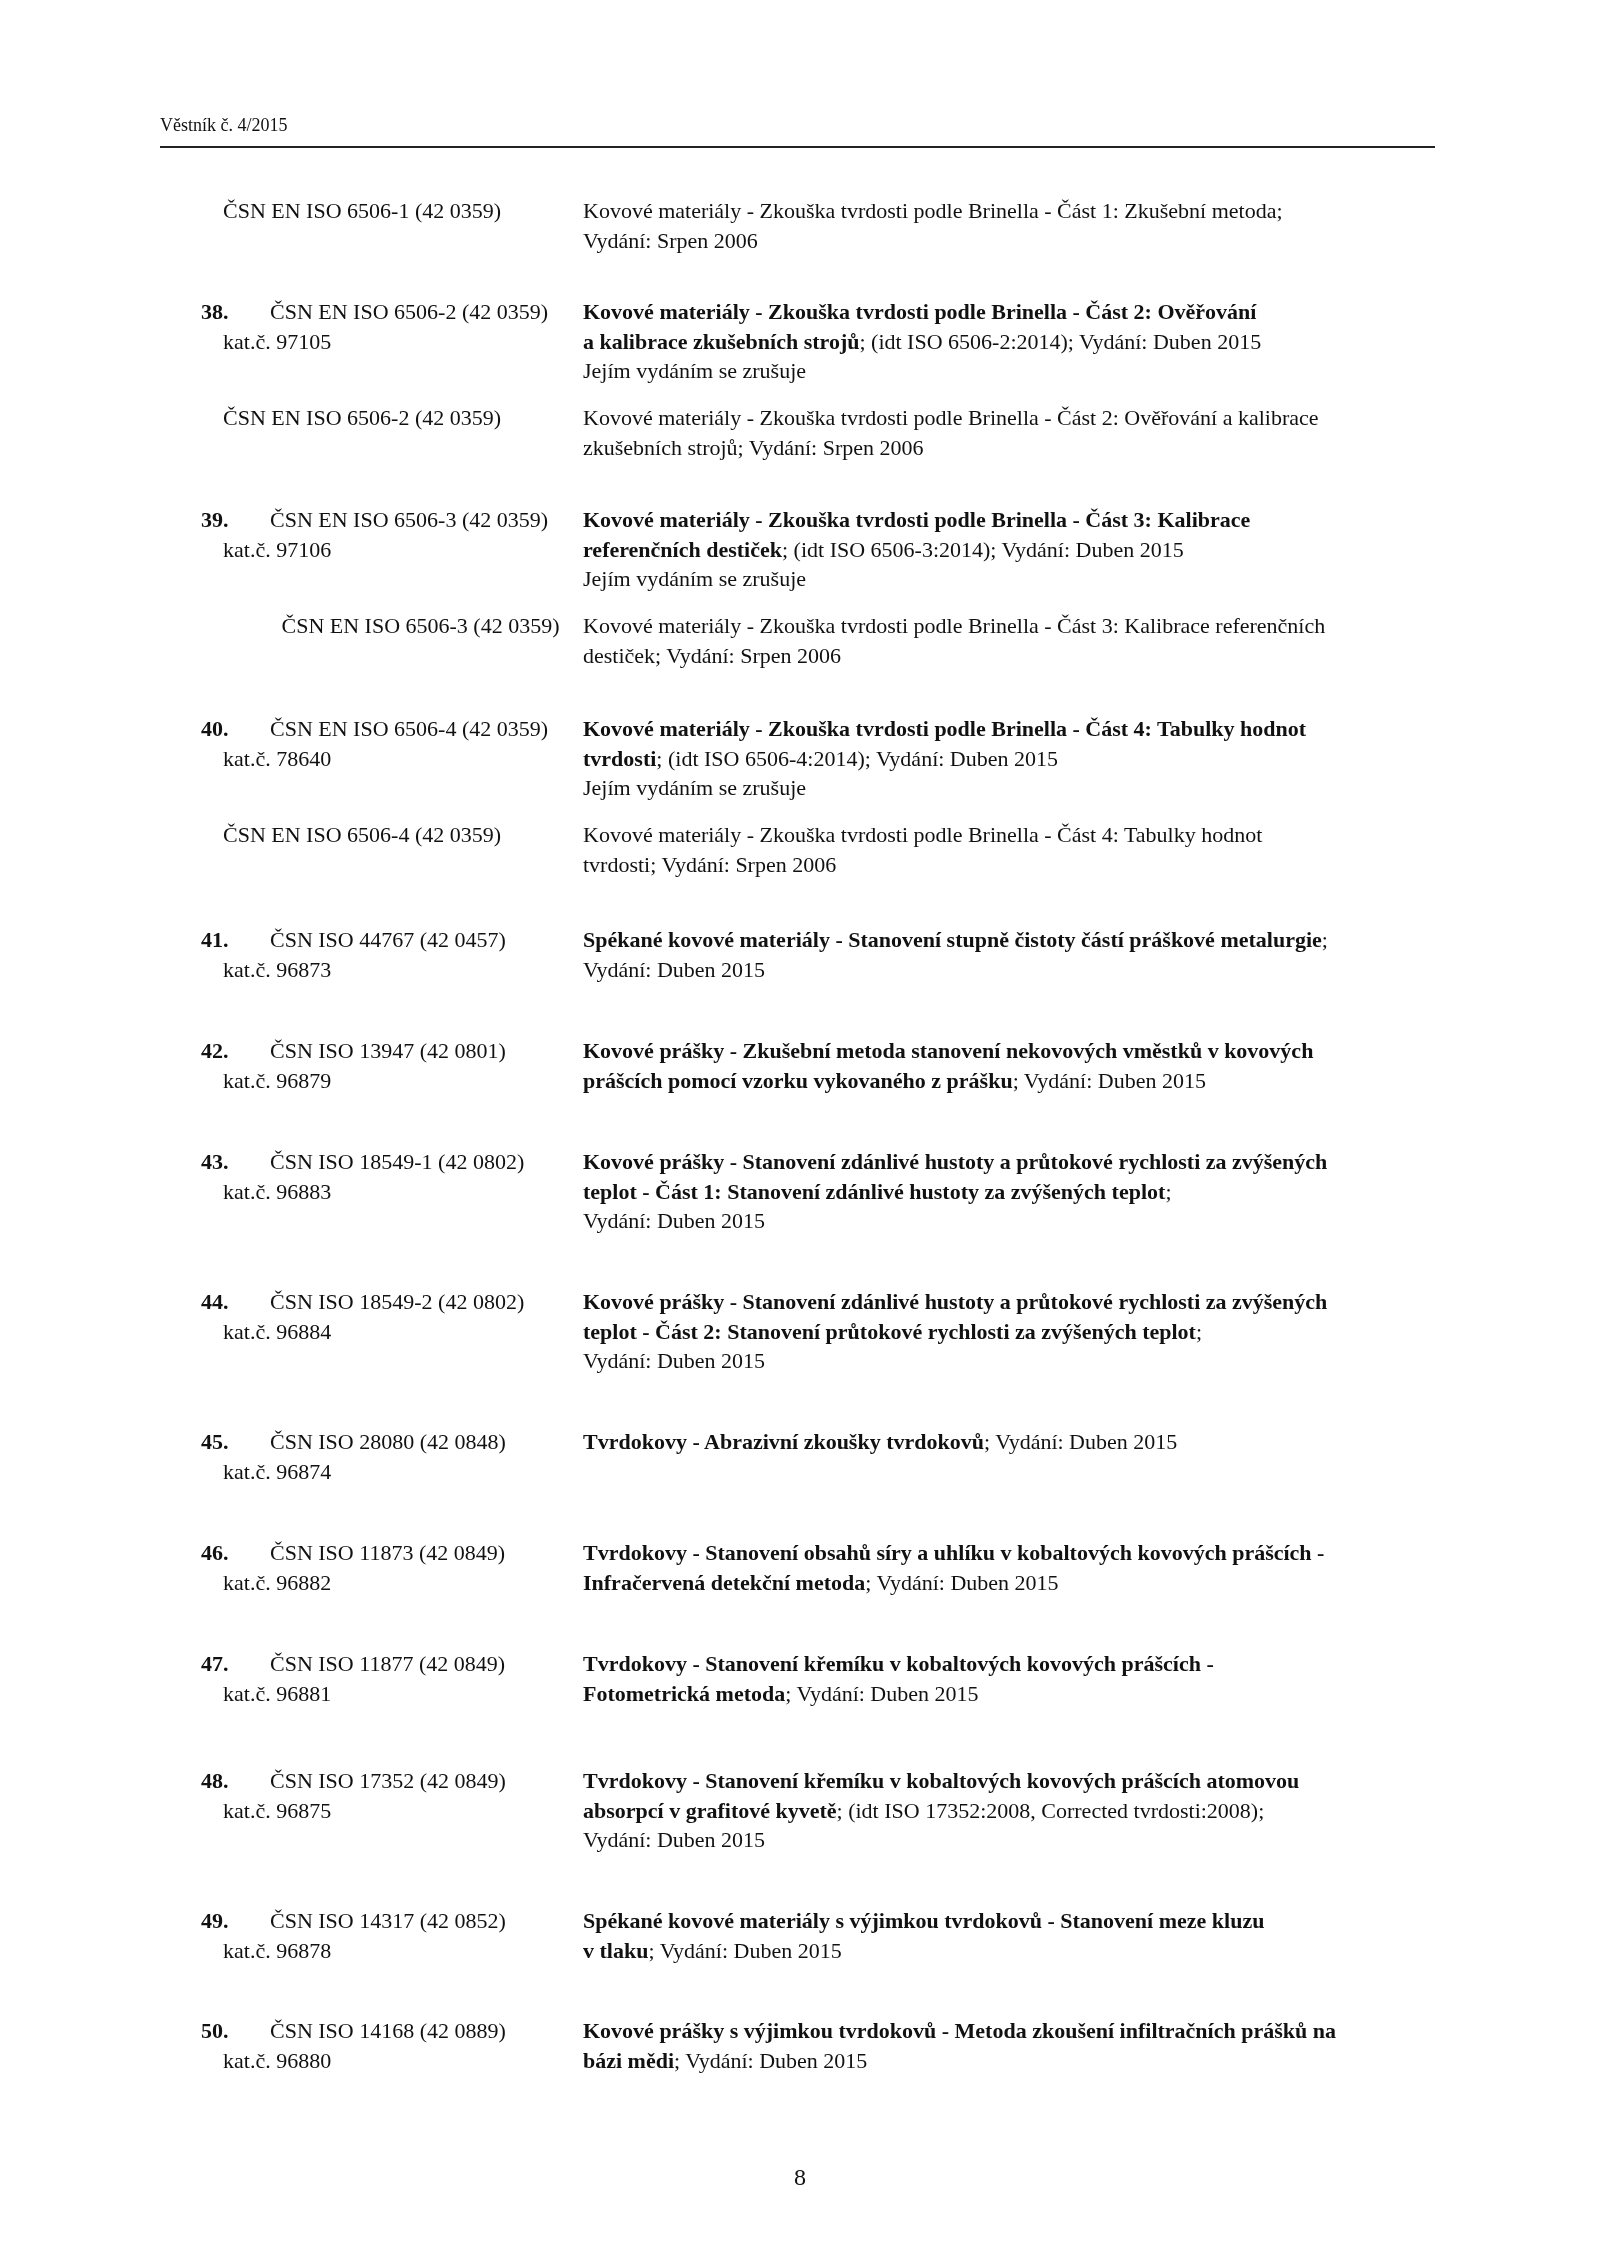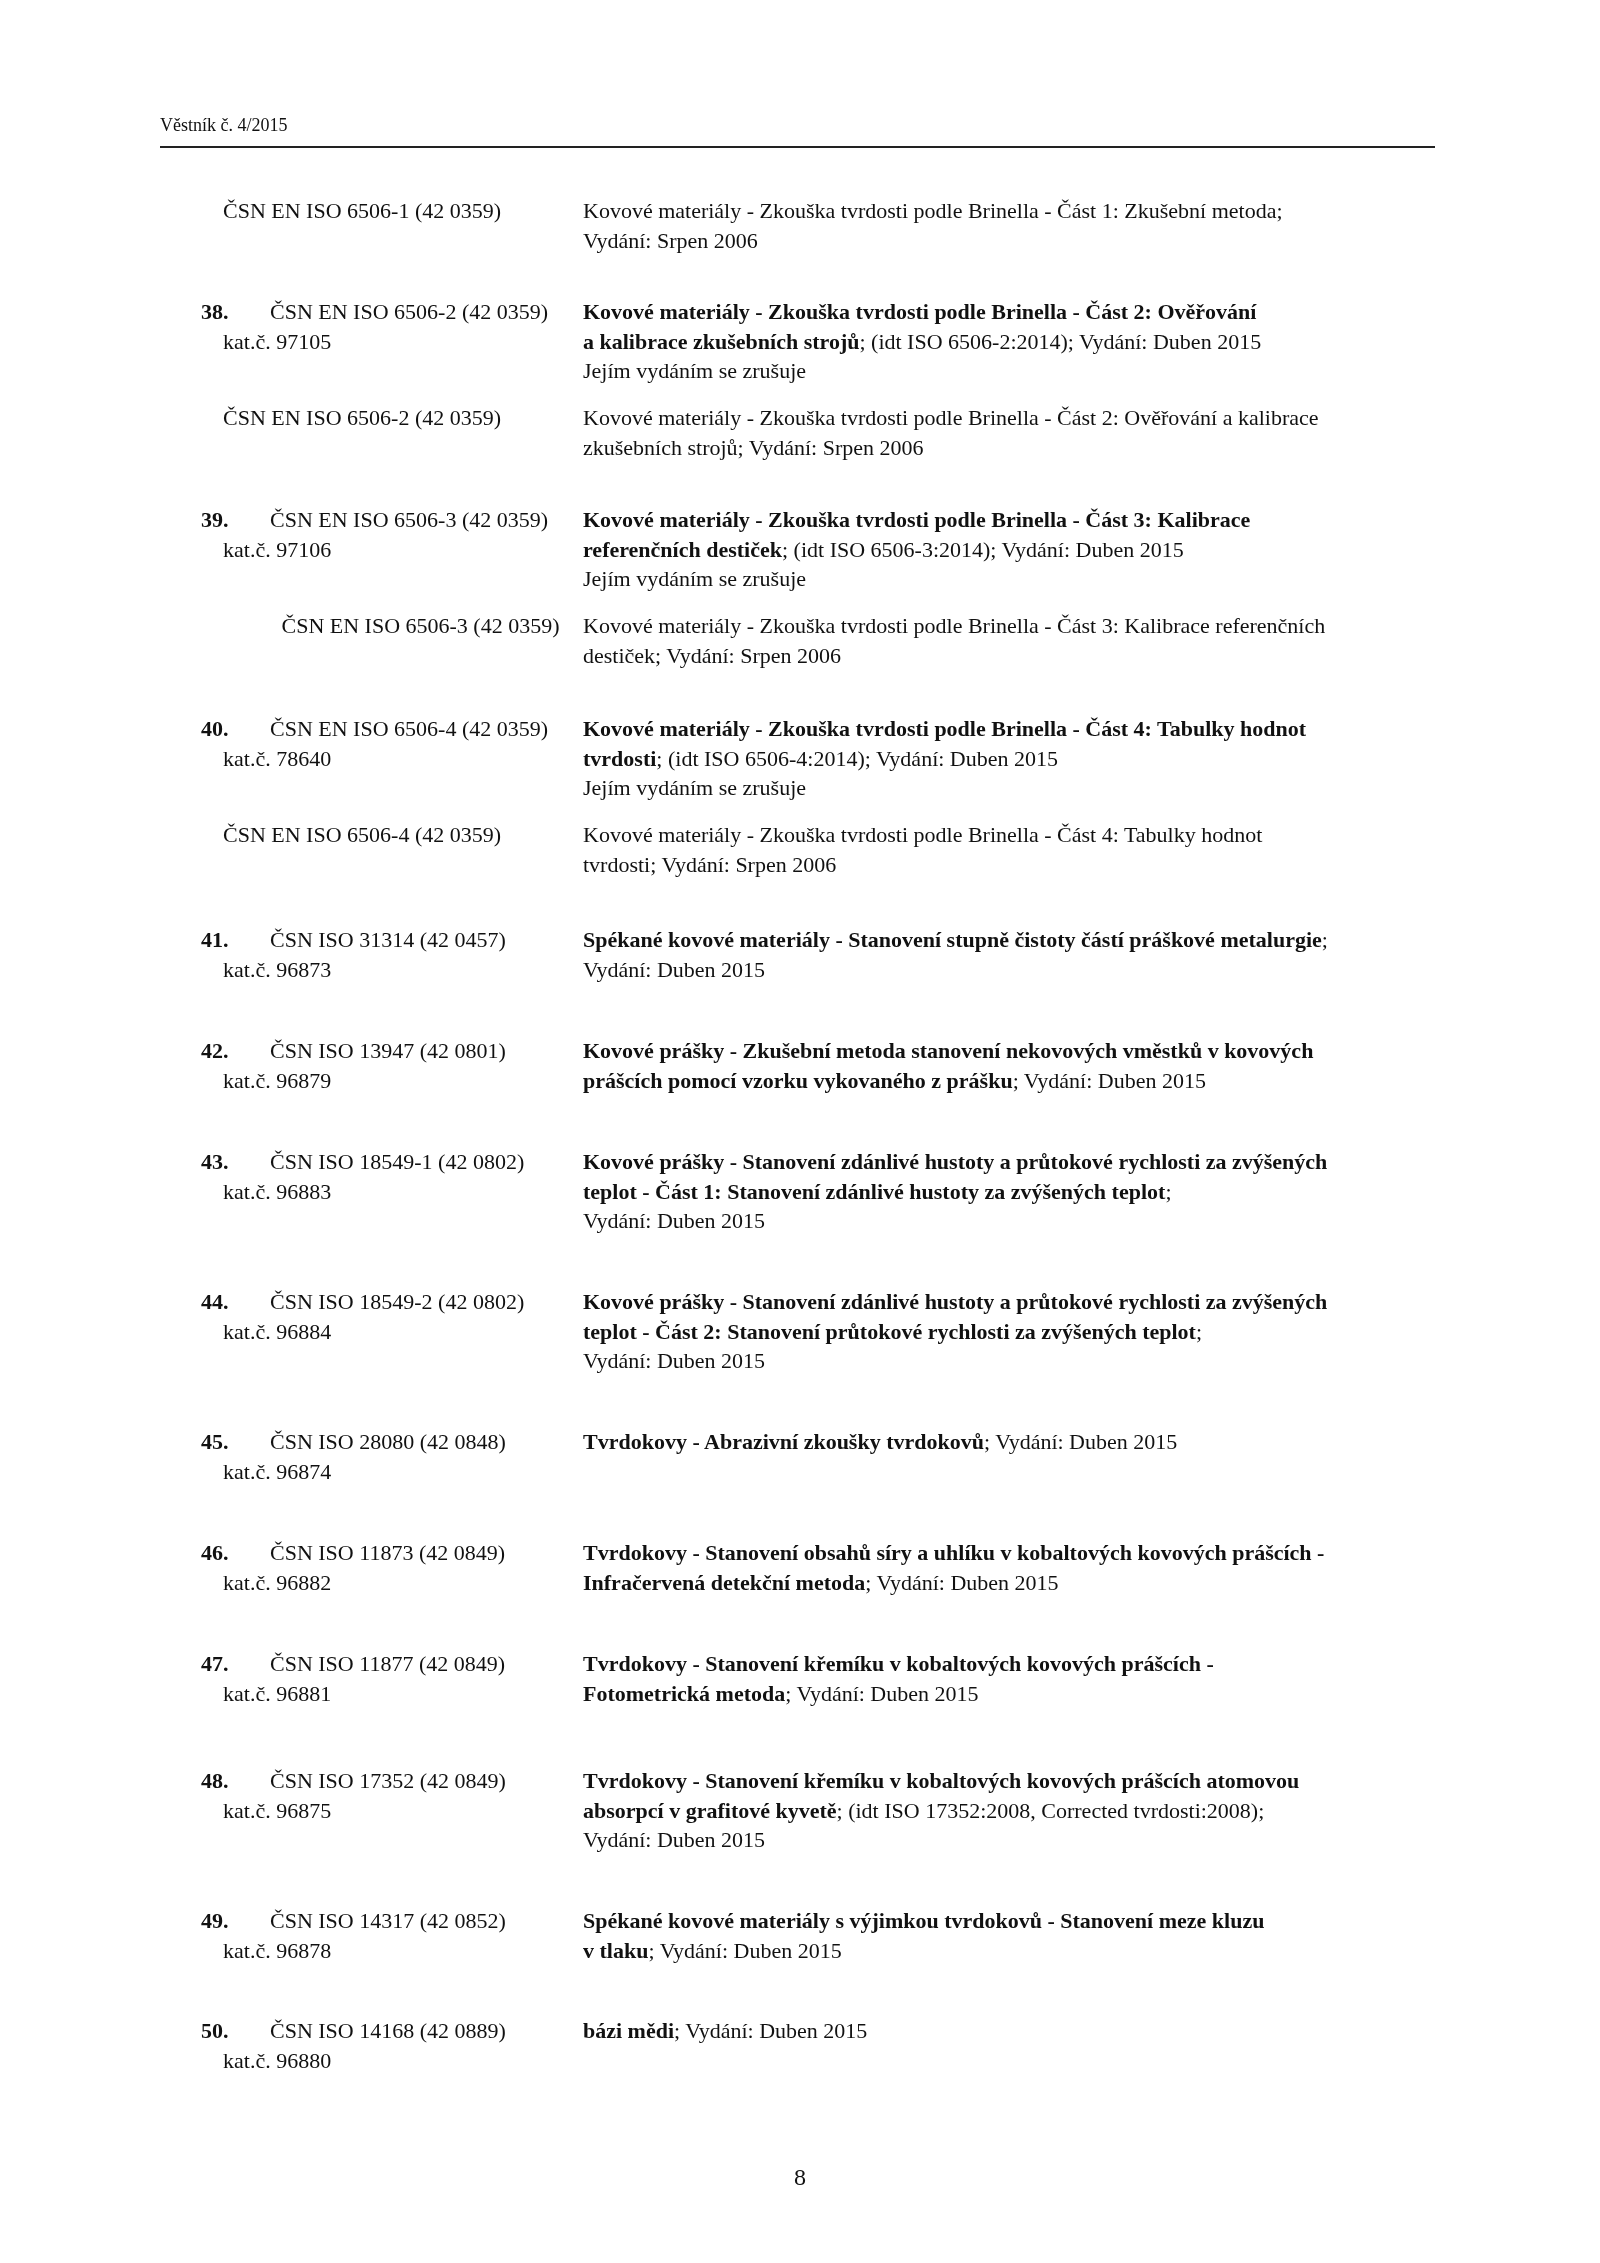--- a/index.html
+++ b/index.html
@@ -97,21 +97,21 @@
   </div>
   <div class="left indent" style="top:106px;">ČSN EN ISO 6506-4 (42 0359)</div>
   <div class="right" style="top:106px;">
     <span class="line">Kovové materiály - Zkouška tvrdosti podle Brinella - Část 4: Tabulky hodnot</span>
     <span class="line">tvrdosti; Vydání: Srpen 2006</span>
   </div>
 </div>
 
 <div class="entry" style="top:925px;">
   <div class="left">
-    <span class="line"><span class="num">41.</span><span class="code-bold">ČSN ISO 31314</span><span> (42 0457)</span></span>
+    <span class="line"><span class="num">41.</span><span class="code-bold">ČSN ISO 44767</span><span> (42 0457)</span></span>
     <span class="line indent">kat.č. 96873</span>
   </div>
   <div class="right">
     <span class="line"><span class="b">Spékané kovové materiály - Stanovení stupně čistoty částí práškové metalurgie</span><span>;</span></span>
     <span class="line"><span class="b"></span><span>Vydání: Duben 2015</span></span>
   </div>
 </div>
 
 <div class="entry" style="top:1036px;">
   <div class="left">
@@ -202,17 +202,18 @@
     <span class="line"><span class="b">v tlaku</span><span>; Vydání: Duben 2015</span></span>
   </div>
 </div>
 
 <div class="entry" style="top:2016px;">
   <div class="left">
     <span class="line"><span class="num">50.</span><span class="code-bold">ČSN ISO 14168</span><span> (42 0889)</span></span>
     <span class="line indent">kat.č. 96880</span>
   </div>
   <div class="right">
+    <span class="line"><span class="b">Kovové prášky s výjimkou tvrdokovů - Metoda zkoušení infiltračních prášků na</span><span></span></span>
     <span class="line"><span class="b">bázi mědi</span><span>; Vydání: Duben 2015</span></span>
   </div>
 </div>
 
 <div class="page-number">8</div>
 
 </body></html>

